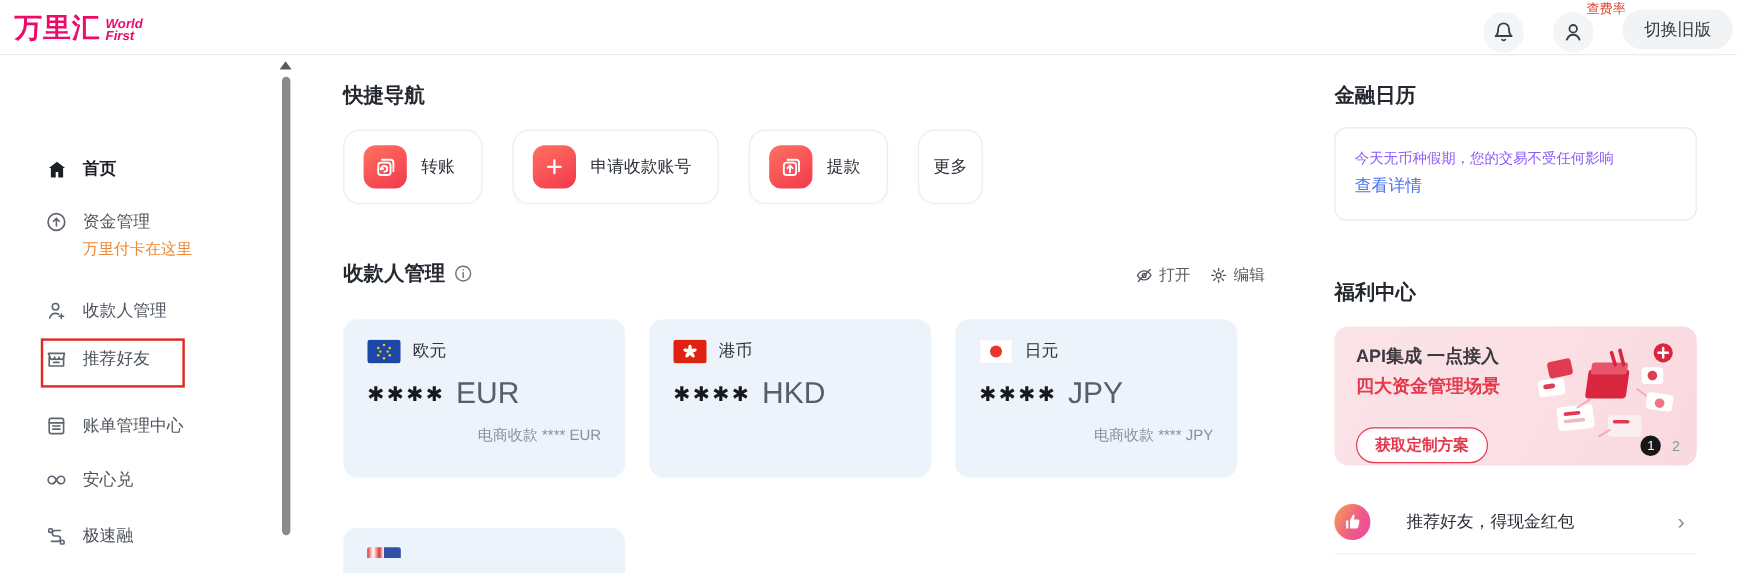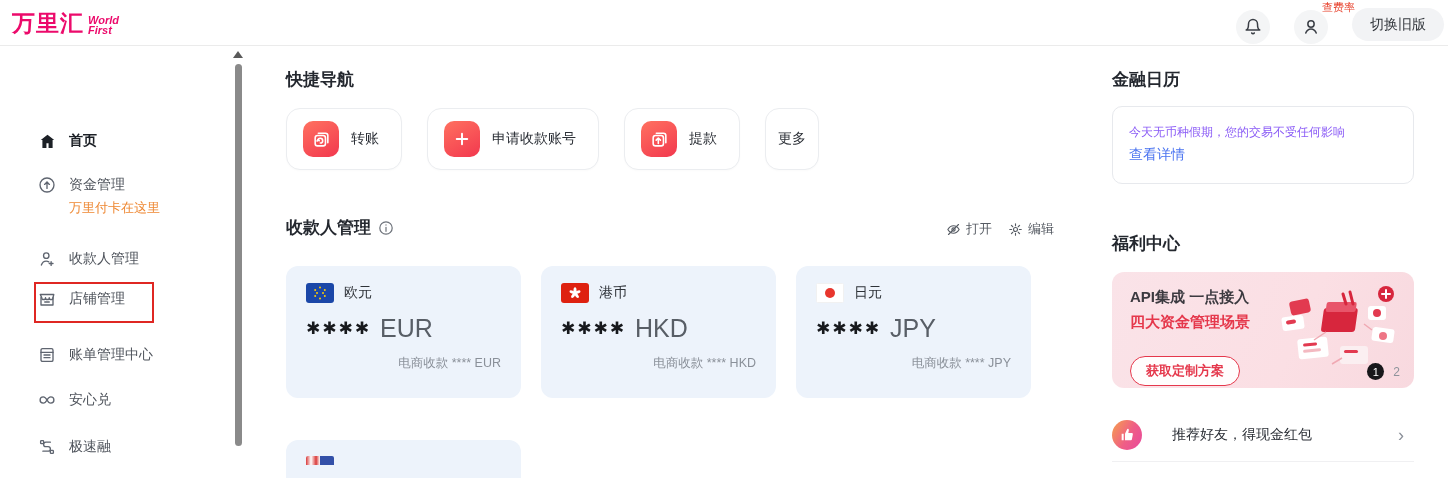--- a/index.html
+++ b/index.html
@@ -143,21 +143,21 @@
     </div>
 
     <div class="side-item" style="top:240px;">
       <span class="side-icon">
         <svg width="18" height="18" viewBox="0 0 24 24" fill="none" stroke="#5f6570" stroke-width="1.8" stroke-linecap="round" stroke-linejoin="round">
             <path d="M4 10v10h16V10"></path>
             <path d="M3 6h18l-1 4.2a2.5 2.5 0 0 1-5 0 2.5 2.5 0 0 1-5 0 2.5 2.5 0 0 1-5 0z"></path>
             <path d="M9 16h6"></path>
           </svg>
       </span>
-      <span class="lbl">店铺管理</span>
+      <span class="lbl">推荐好友</span>
     </div>
 
     <div class="side-item" style="top:296px;">
       <span class="side-icon">
         <svg width="18" height="18" viewBox="0 0 24 24" fill="none" stroke="#5f6570" stroke-width="1.8" stroke-linecap="round">
             <rect x="4" y="3.5" width="16" height="17" rx="2"></rect>
             <path d="M4 8.5h16M8 12h8M8 15.5h8"></path>
           </svg>
       </span>
       <span class="lbl">账单管理中心</span>
@@ -299,21 +299,20 @@
                 <ellipse cx="14" cy="7.2" rx="1.5" ry="3" transform="rotate(288 14 10)"></ellipse>
               </g>
             </svg>
         </span>
         <span class="ac-name">港币</span>
       </div>
       <div class="ac-amt">
         <span class="ac-stars">✱✱✱✱</span>
         <span class="ac-code">HKD</span>
       </div>
-      <div class="ac-sub">电商收款 **** HKD</div>
     </div>
 
     <div class="asset-card">
       <div class="ac-head">
         <span class="flag">
           <svg width="28" height="20" viewBox="0 0 28 20">
               <rect width="28" height="20" fill="#fff" stroke="#e3e3e3"></rect>
               <circle cx="14" cy="10" r="5" fill="#E8362D"></circle>
             </svg>
         </span>

